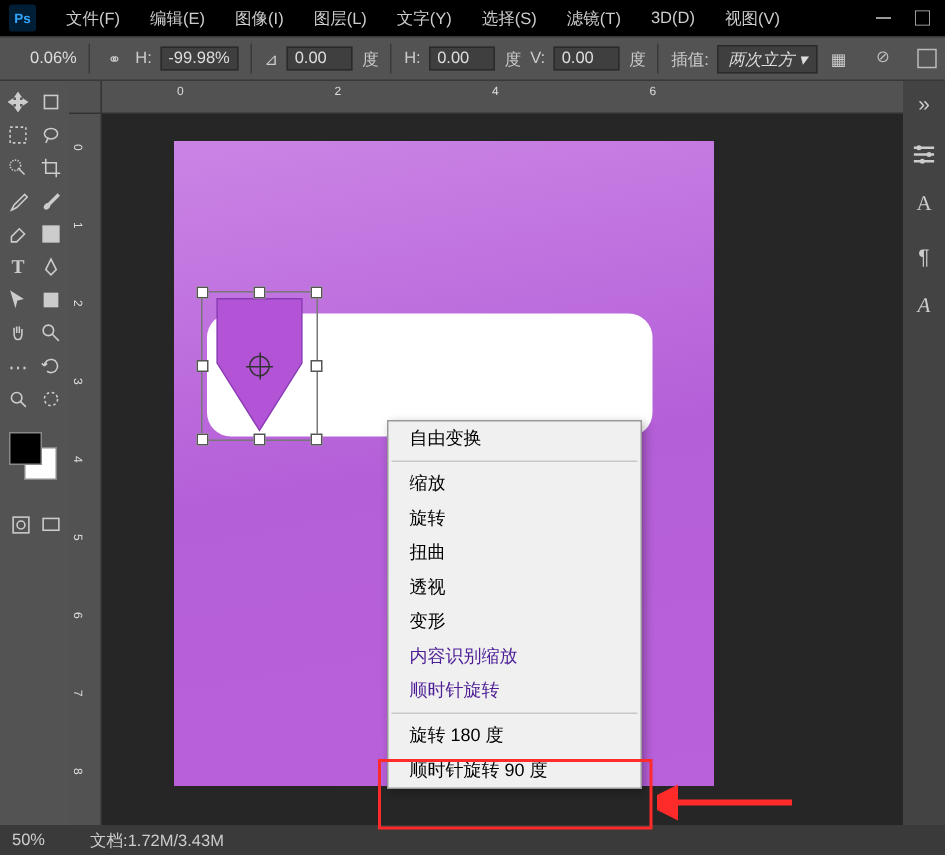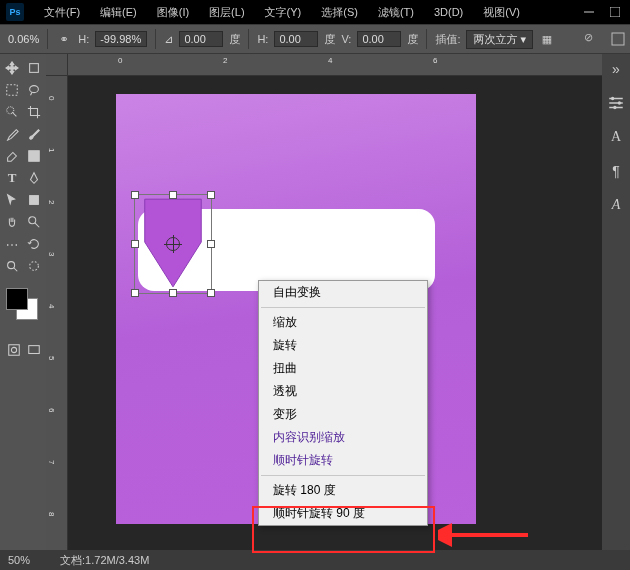--- a/index.html
+++ b/index.html
@@ -42,21 +42,21 @@
 }
 .win-btn { width: 10px; height: 10px; display: inline-block; }
 
 .optbar {
   height: 30px;
   background: #535353;
   border-top: 1px solid #383838;
   border-bottom: 1px solid #383838;
   display: flex;
   align-items: center;
-  padding: 0 8px;
+  padding: 0 20px;
   gap: 6px;
   font-size: 11px;
   position: relative;
   z-index: 10;
 }
 .optbar .val { color: #ddd; }
 .optbar .sep { width: 1px; height: 20px; background: #3a3a3a; margin: 0 2px; }
 .num-input {
   background: #3f3f3f;
   color: #ddd;
@@ -64,20 +64,21 @@
   padding: 1px 4px;
   width: 52px;
   font-size: 11px;
 }
 .interp-select {
   background: #3f3f3f;
   color: #ddd;
   border: 1px solid #2a2a2a;
   padding: 1px 6px;
   font-size: 11px;
+  font-style: italic;
 }
 .opt-icon { width: 16px; height: 16px; display: inline-flex; align-items: center; justify-content: center; color: #ccc; }
 
 .main {
   display: flex;
   height: 496px;
 }
 .toolbox {
   width: 46px;
   background: #535353;

